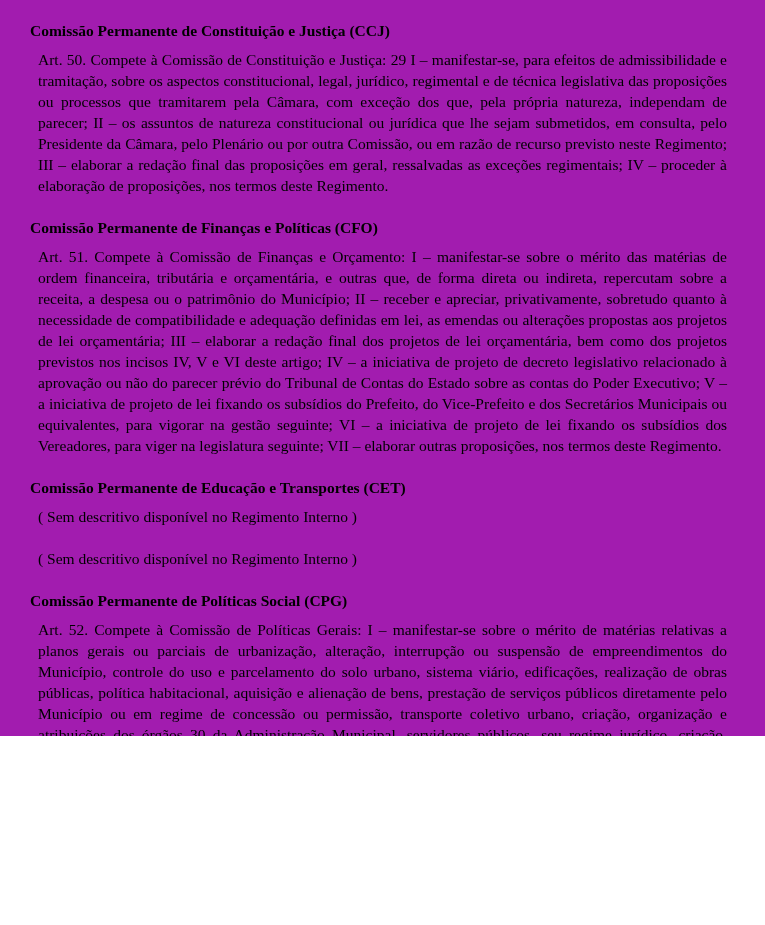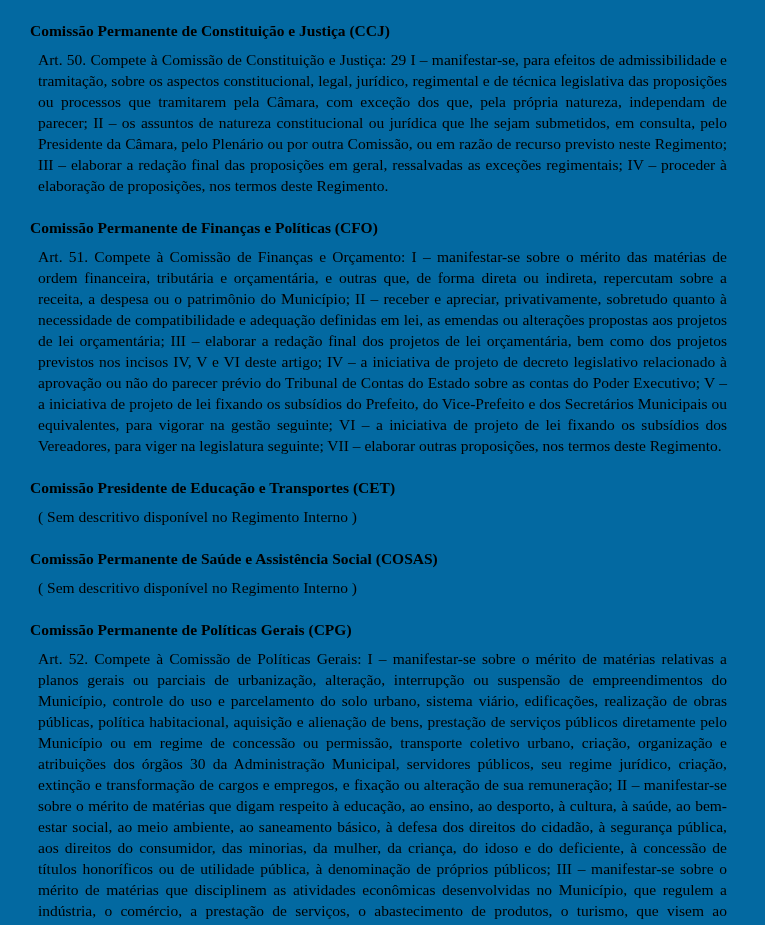--- a/index.html
+++ b/index.html
@@ -2,23 +2,23 @@
 <html><head>
 <meta charset="utf-8">
 <style>
   html, body {
     margin: 0;
     padding: 0;
     background: #ffffff;
   }
   .page {
     width: 765px;
-    height: 925px;
+    height: 736px;
     box-sizing: border-box;
-    background: #0369a1;
+    background: #a21caf;
     padding: 20px 30px 20px 30px;
     font-family: "Liberation Serif", "DejaVu Serif", serif;
     font-size: 15.5px;
     line-height: 21px;
     color: #000000;
     overflow: hidden;
   }
   .section {
     margin: 0 0 21px 0;
   }
@@ -47,27 +47,26 @@
     <h2 class="section-heading">Comissão Permanente de Constituição e Justiça (CCJ)</h2>
     <p class="section-body">Art. 50. Compete à Comissão de Constituição e Justiça: 29 I – manifestar-se, para efeitos de admissibilidade e tramitação, sobre os aspectos constitucional, legal, jurídico, regimental e de técnica legislativa das proposições ou processos que tramitarem pela Câmara, com exceção dos que, pela própria natureza, independam de parecer; II – os assuntos de natureza constitucional ou jurídica que lhe sejam submetidos, em consulta, pelo Presidente da Câmara, pelo Plenário ou por outra Comissão, ou em razão de recurso previsto neste Regimento; III – elaborar a redação final das proposições em geral, ressalvadas as exceções regimentais; IV – proceder à elaboração de proposições, nos termos deste Regimento.</p>
   </div>
 
   <div class="section">
     <h2 class="section-heading">Comissão Permanente de Finanças e Políticas (CFO)</h2>
     <p class="section-body">Art. 51. Compete à Comissão de Finanças e Orçamento: I – manifestar-se sobre o mérito das matérias de ordem financeira, tributária e orçamentária, e outras que, de forma direta ou indireta, repercutam sobre a receita, a despesa ou o patrimônio do Município; II – receber e apreciar, privativamente, sobretudo quanto à necessidade de compatibilidade e adequação definidas em lei, as emendas ou alterações propostas aos projetos de lei orçamentária; III – elaborar a redação final dos projetos de lei orçamentária, bem como dos projetos previstos nos incisos IV, V e VI deste artigo; IV – a iniciativa de projeto de decreto legislativo relacionado à aprovação ou não do parecer prévio do Tribunal de Contas do Estado sobre as contas do Poder Executivo; V – a iniciativa de projeto de lei fixando os subsídios do Prefeito, do Vice-Prefeito e dos Secretários Municipais ou equivalentes, para vigorar na gestão seguinte; VI – a iniciativa de projeto de lei fixando os subsídios dos Vereadores, para viger na legislatura seguinte; VII – elaborar outras proposições, nos termos deste Regimento.</p>
   </div>
 
   <div class="section">
-    <h2 class="section-heading">Comissão Presidente de Educação e Transportes (CET)</h2>
+    <h2 class="section-heading">Comissão Permanente de Educação e Transportes (CET)</h2>
     <p class="section-body">( Sem descritivo disponível no Regimento Interno )</p>
   </div>
 
   <div class="section">
-    <h2 class="section-heading">Comissão Permanente de Saúde e Assistência Social (COSAS)</h2>
     <p class="section-body">( Sem descritivo disponível no Regimento Interno )</p>
   </div>
 
   <div class="section">
-    <h2 class="section-heading">Comissão Permanente de Políticas Gerais (CPG)</h2>
+    <h2 class="section-heading">Comissão Permanente de Políticas Social (CPG)</h2>
     <p class="section-body">Art. 52. Compete à Comissão de Políticas Gerais: I – manifestar-se sobre o mérito de matérias relativas a planos gerais ou parciais de urbanização, alteração, interrupção ou suspensão de empreendimentos do Município, controle do uso e parcelamento do solo urbano, sistema viário, edificações, realização de obras públicas, política habitacional, aquisição e alienação de bens, prestação de serviços públicos diretamente pelo Município ou em regime de concessão ou permissão, transporte coletivo urbano, criação, organização e atribuições dos órgãos 30 da Administração Municipal, servidores públicos, seu regime jurídico, criação, extinção e transformação de cargos e empregos, e fixação ou alteração de sua remuneração; II – manifestar-se sobre o mérito de matérias que digam respeito à educação, ao ensino, ao desporto, à cultura, à saúde, ao bem-estar social, ao meio ambiente, ao saneamento básico, à defesa dos direitos do cidadão, à segurança pública, aos direitos do consumidor, das minorias, da mulher, da criança, do idoso e do deficiente, à concessão de títulos honoríficos ou de utilidade pública, à denominação de próprios públicos; III – manifestar-se sobre o mérito de matérias que disciplinem as atividades econômicas desenvolvidas no Município, que regulem a indústria, o comércio, a prestação de serviços, o abastecimento de produtos, o turismo, que visem ao desenvolvimento técnico-científico voltado à atividade produtiva em geral; IV – dar encaminhamento a sugestões, inclusive de proposições legislativas, apresentadas por entidades civis, tais como sindicatos, órgãos de classe, associações, organizações não governamentais e conselhos municipais; V – elaborar outras proposições, nos termos deste Regimento.</p>
   </div>
 
 </div>
 
 </body></html>

